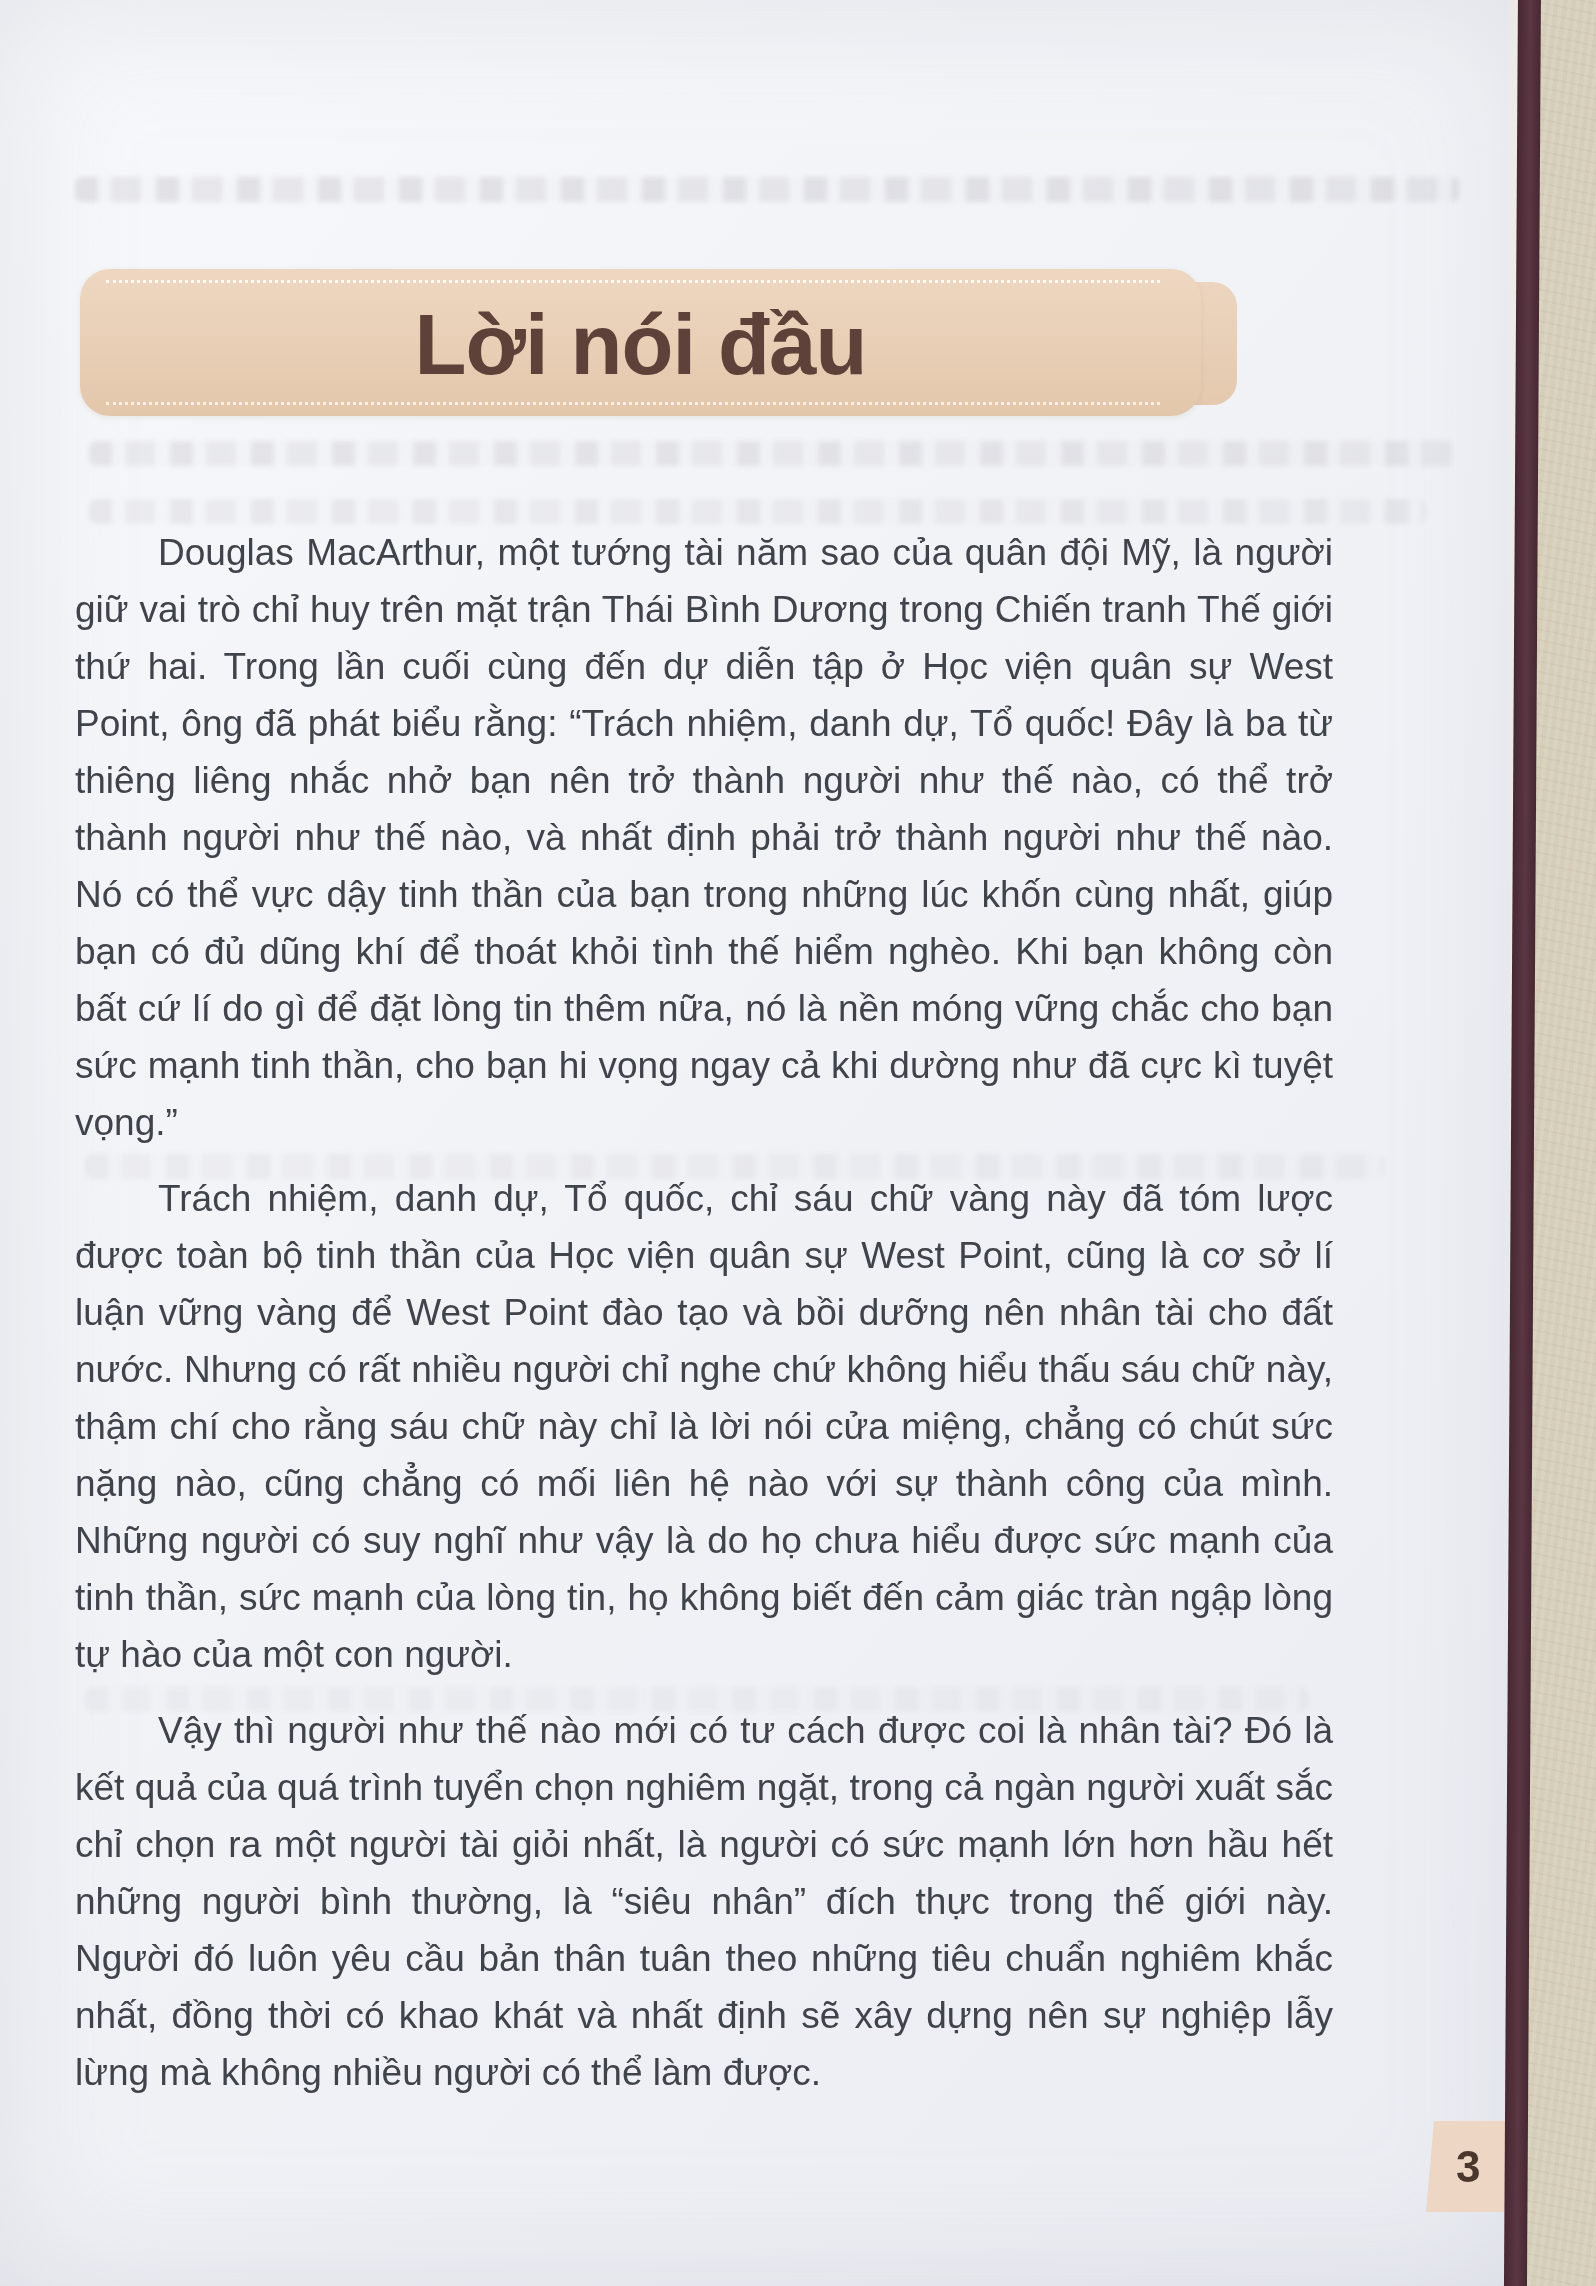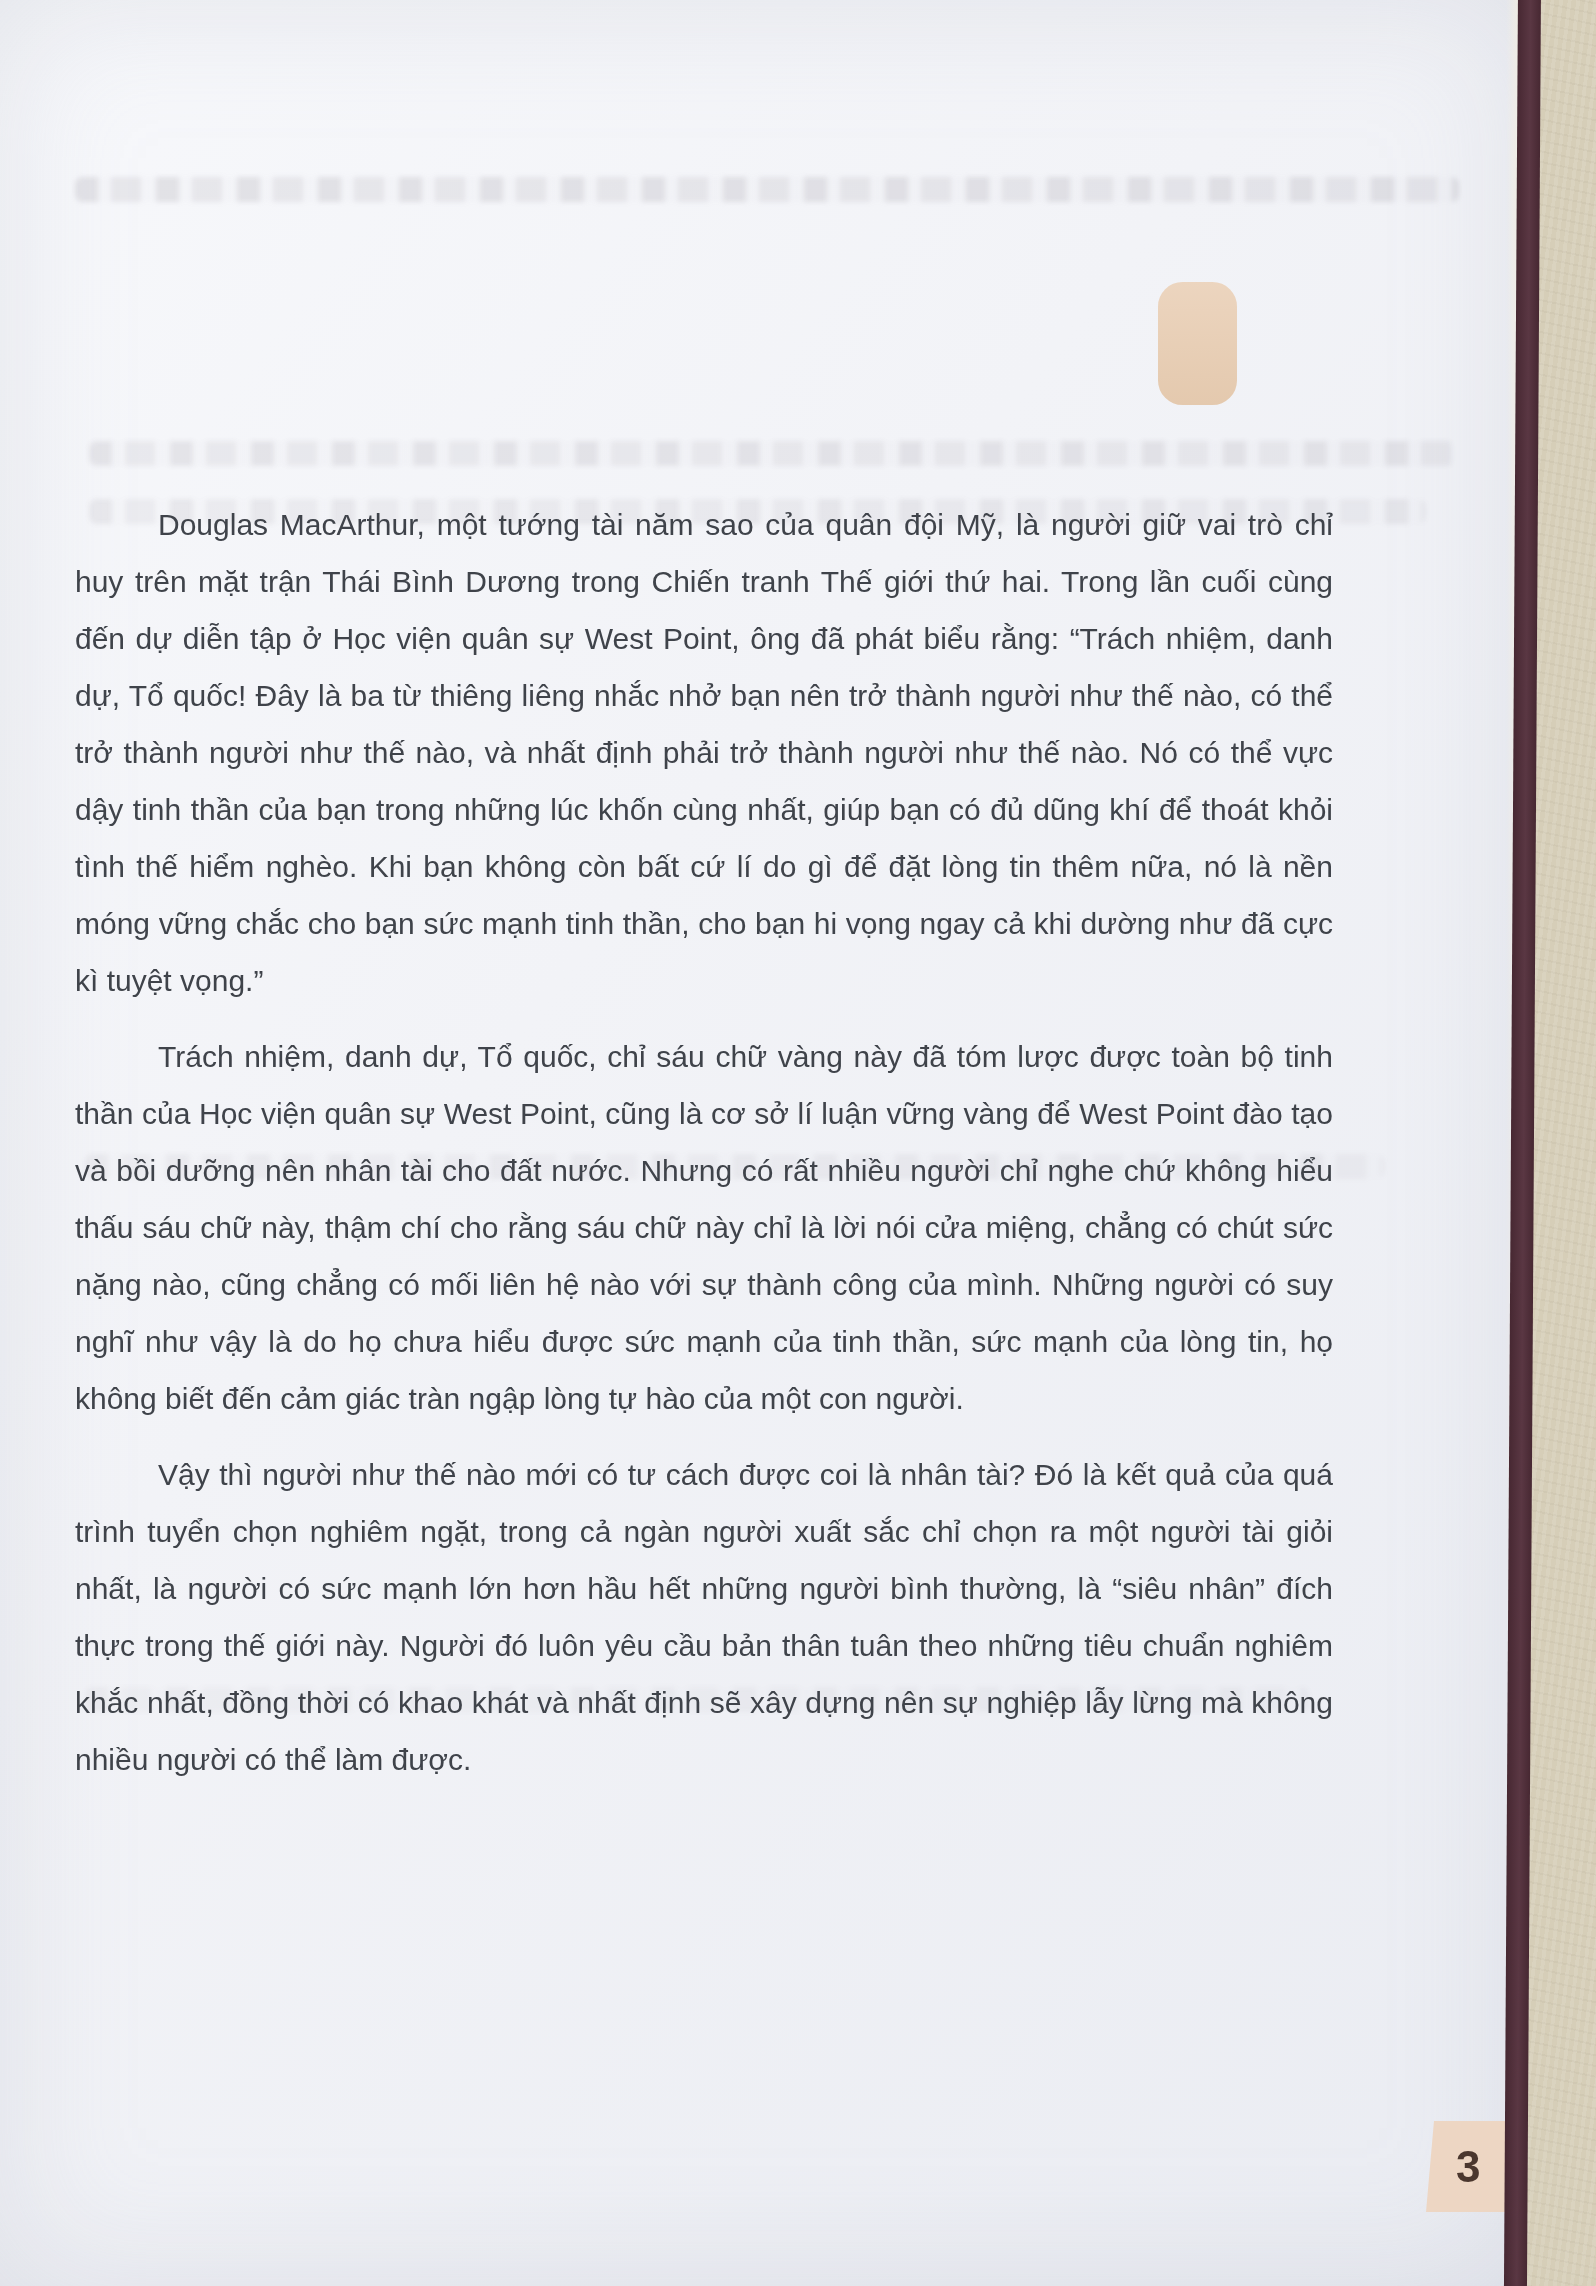--- a/index.html
+++ b/index.html
@@ -54,22 +54,22 @@
     border-top:3.8px dotted rgba(255,253,248,.85);
     border-bottom:3.8px dotted rgba(255,253,248,.75);
   }
   .banner h1{
     margin:0;font-size:85px;font-weight:700;letter-spacing:-0.9px;
     color:#5e423a;line-height:1;transform:translateY(1.9px);
   }
 
   
   .body-text{
-    position:absolute;left:75px;top:496px;width:1258px;
-    font-size:30px;line-height:57px;color:#3f434a;
+    position:absolute;left:75px;top:524px;width:1258px;
+    font-size:37px;line-height:57px;color:#3f434a;
     text-align:justify;
   }
   .body-text p{margin:0 0 19px 0;text-indent:83px;}
 
   
   .pagenum-tab{
     position:absolute;left:1430px;top:2121px;width:105px;height:91px;
     background:#edd6c3;transform:skewX(-5deg);
     display:flex;align-items:center;
   }
@@ -99,20 +99,23 @@
 
   <div class="paper">
 
     <div class="bleed b1"></div>
     <div class="bleed b2"></div>
     <div class="bleed b3"></div>
     <div class="bleed b4"></div>
     <div class="bleed b5"></div>
 
     <div class="banner-tab"></div>
+    <div class="banner">
+      <h1>Lời nói đầu</h1>
+    </div>
 
     <div class="body-text">
       <p>Douglas MacArthur, một tướng tài năm sao của quân đội Mỹ, là người giữ vai trò chỉ huy trên mặt trận Thái Bình Dương trong Chiến tranh Thế giới thứ hai. Trong lần cuối cùng đến dự diễn tập ở Học viện quân sự West Point, ông đã phát biểu rằng: “Trách nhiệm, danh dự, Tổ quốc! Đây là ba từ thiêng liêng nhắc nhở bạn nên trở thành người như thế nào, có thể trở thành người như thế nào, và nhất định phải trở thành người như thế nào. Nó có thể vực dậy tinh thần của bạn trong những lúc khốn cùng nhất, giúp bạn có đủ dũng khí để thoát khỏi tình thế hiểm nghèo. Khi bạn không còn bất cứ lí do gì để đặt lòng tin thêm nữa, nó là nền móng vững chắc cho bạn sức mạnh tinh thần, cho bạn hi vọng ngay cả khi dường như đã cực kì tuyệt vọng.”</p>
       <p>Trách nhiệm, danh dự, Tổ quốc, chỉ sáu chữ vàng này đã tóm lược được toàn bộ tinh thần của Học viện quân sự West Point, cũng là cơ sở lí luận vững vàng để West Point đào tạo và bồi dưỡng nên nhân tài cho đất nước. Nhưng có rất nhiều người chỉ nghe chứ không hiểu thấu sáu chữ này, thậm chí cho rằng sáu chữ này chỉ là lời nói cửa miệng, chẳng có chút sức nặng nào, cũng chẳng có mối liên hệ nào với sự thành công của mình. Những người có suy nghĩ như vậy là do họ chưa hiểu được sức mạnh của tinh thần, sức mạnh của lòng tin, họ không biết đến cảm giác tràn ngập lòng tự hào của một con người.</p>
       <p>Vậy thì người như thế nào mới có tư cách được coi là nhân tài? Đó là kết quả của quá trình tuyển chọn nghiêm ngặt, trong cả ngàn người xuất sắc chỉ chọn ra một người tài giỏi nhất, là người có sức mạnh lớn hơn hầu hết những người bình thường, là “siêu nhân” đích thực trong thế giới này. Người đó luôn yêu cầu bản thân tuân theo những tiêu chuẩn nghiêm khắc nhất, đồng thời có khao khát và nhất định sẽ xây dựng nên sự nghiệp lẫy lừng mà không nhiều người có thể làm được.</p>
     </div>
 
     <div class="pagenum-tab">
       <span>3</span>
     </div>

